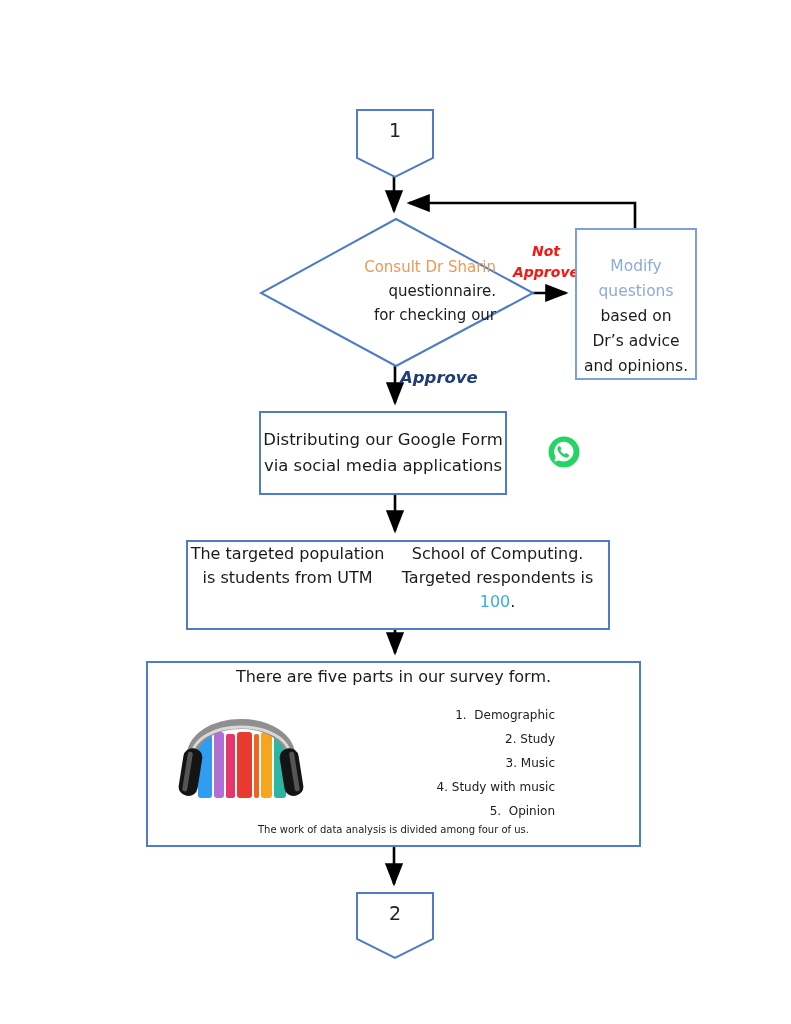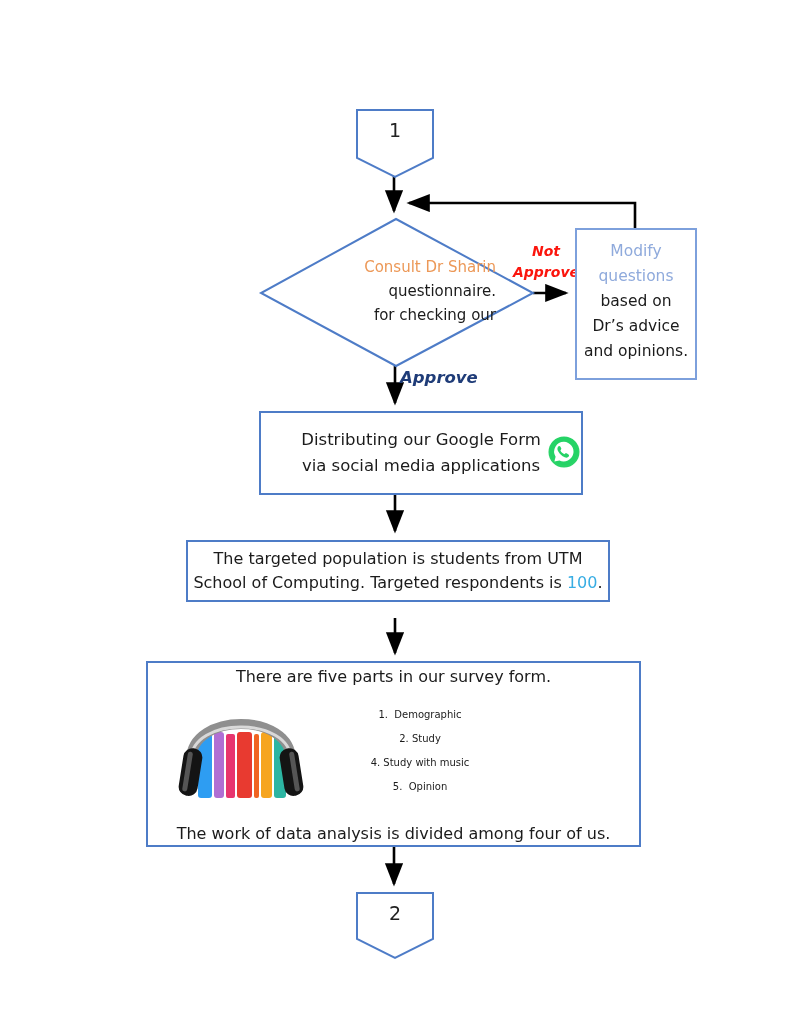--- a/index.html
+++ b/index.html
@@ -11,33 +11,33 @@
   .rect-box{position:absolute;border:2px solid #4E7CC7;background:#fff;box-sizing:border-box;}
   .connector-label{position:absolute;text-align:center;font-size:19px;color:#222;}
   .decision-text{position:absolute;left:296px;top:255px;width:200px;text-align:right;
                  font-size:15px;line-height:24px;}
   .decision-title{color:#EC9857;}
   .not-approve{position:absolute;left:501px;top:241px;width:90px;text-align:center;
                color:#FB150D;font-size:14px;font-weight:bold;font-style:italic;line-height:21px;}
   .approve{position:absolute;left:400px;top:368px;width:90px;color:#1F3C78;
            font-size:16.5px;font-weight:bold;font-style:italic;}
   .modify-box{left:575px;top:228px;width:122px;height:152px;border-color:#7DA0DC;
-              display:flex;flex-direction:column;justify-content:flex-start;padding-top:9px;
+              display:flex;flex-direction:column;justify-content:flex-start;padding-top:24px;
               font-size:15.5px;line-height:25px;text-align:center;}
   .modify-title{color:#8FAADC;}
-  .distribute-box{left:259px;top:411px;width:324px;height:84px;display:flex;flex-direction:column;
+  .distribute-box{left:259px;top:411px;width:248px;height:84px;display:flex;flex-direction:column;
                   justify-content:center;font-size:16.5px;line-height:26px;text-align:center;}
-  .population-box{left:186px;top:540px;width:424px;height:62px;display:flex;flex-direction:column;
+  .population-box{left:186px;top:540px;width:424px;height:90px;display:flex;flex-direction:row;
                   justify-content:center;font-size:16px;line-height:24px;text-align:center;}
   .highlight-100{color:#38ADE3;text-align:right;}
   .survey-box{left:146px;top:661px;width:495px;height:186px;font-size:16px;}
   .survey-intro{position:absolute;left:146px;top:667px;width:495px;text-align:center;font-size:16px;}
-  .survey-items{position:absolute;left:255px;top:703px;width:300px;text-align:center;line-height:24px;font-size:10px;padding-left:15px;}
+  .survey-items{position:absolute;left:255px;top:703px;width:300px;text-align:right;line-height:24px;font-size:12px;}
   .survey-item{white-space:pre;}
-  .survey-outro{position:absolute;left:146px;top:824px;width:495px;text-align:center;font-size:16px;}
+  .survey-outro{position:absolute;left:146px;top:824px;width:495px;text-align:center;font-size:10px;}
   .whatsapp{position:absolute;left:546px;top:434px;}
   .hb-image{position:absolute;left:176px;top:696px;}
 </style>
 </head>
 <body>
 
 <div class="canvas">
 
   <svg class="overlay" width="791" height="1024">
     <defs>
@@ -98,20 +98,21 @@
   <div class="rect-box population-box">
     <div>The targeted population is students from UTM</div>
     <div><span>School of Computing. Targeted respondents is </span><span class="highlight-100">100</span><span>.</span></div>
   </div>
 
   <div class="rect-box survey-box"></div>
   <div class="survey-intro">There are five parts in our survey form.</div>
   <div class="survey-items">
     <div class="survey-item">1.  Demographic</div>
     <div class="survey-item">2. Study</div>
+    <div class="survey-item">3. Music</div>
     <div class="survey-item">4. Study with music</div>
     <div class="survey-item">5.  Opinion</div>
   </div>
   <div class="survey-outro">The work of data analysis is divided among four of us.</div>
 
   <svg class="hb-image" width="130" height="118" viewBox="0 0 130 118">
     <rect x="22" y="38" width="14" height="64" rx="3" fill="#2E9DF2"></rect>
     <rect x="38" y="36" width="10" height="66" rx="3" fill="#B06FD4"></rect>
     <rect x="50" y="38" width="9" height="64" rx="2" fill="#E8356E"></rect>
     <rect x="61" y="36" width="15" height="66" rx="3" fill="#E83A30"></rect>

